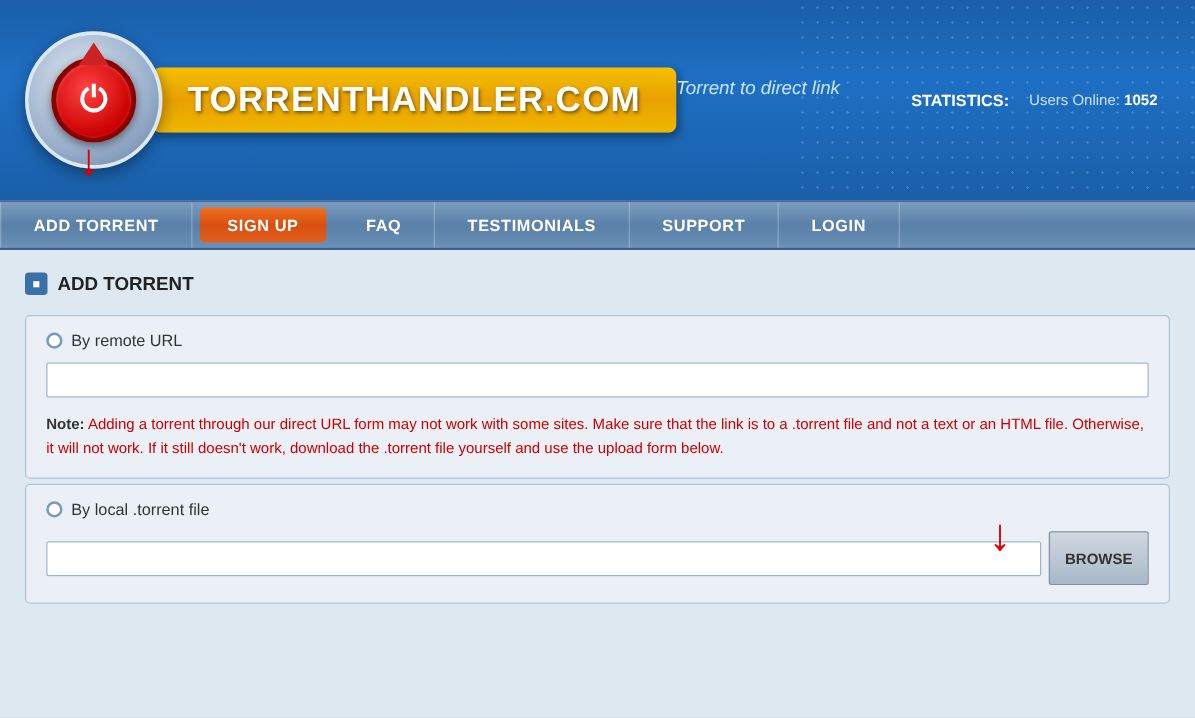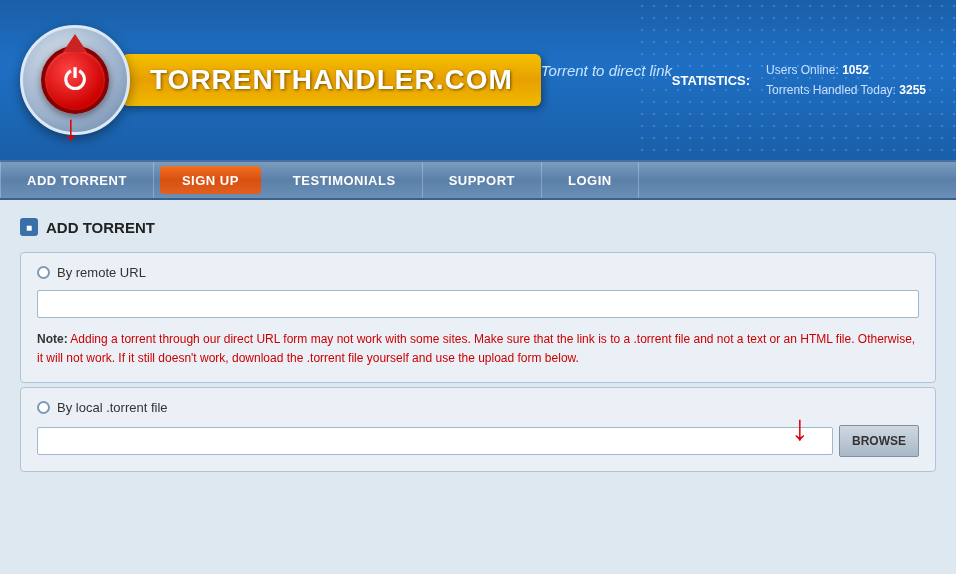--- a/index.html
+++ b/index.html
@@ -273,21 +273,21 @@
     .browse-btn {
       background: linear-gradient(180deg, #d0d8e0, #a8b8c8);
       border: 1px solid #8090a0;
       color: #333;
       font-size: 12px;
       font-weight: bold;
       padding: 4px 12px;
       cursor: pointer;
       border-radius: 2px;
       white-space: nowrap;
-      height: 32px;
+      height: 43px;
     }
 
     
     .arrow-container {
       position: relative;
     }
     .red-arrow-right {
       position: absolute;
       right: 110px;
       top: -18px;
@@ -318,30 +318,28 @@
   </div>
 
   <div class="red-arrow">↓</div>
 
   <div class="stats-area">
     <span class="stats-label">STATISTICS:</span>
     <div class="stats-values">
       <div>
         <span>Users Online: </span><strong>1052</strong>
       </div>
-      <div>
-        <span>Torrents Handled Today: </span><strong>3255</strong>
-      </div>
     </div>
   </div>
 </div>
 
 <nav class="nav">
   <div class="nav-item">ADD TORRENT</div>
   <div class="nav-item signup">SIGN UP</div>
+  <div class="nav-item">FAQ</div>
   <div class="nav-item">TESTIMONIALS</div>
   <div class="nav-item">SUPPORT</div>
   <div class="nav-item">LOGIN</div>
 </nav>
 
 <div class="main">
 
   <div class="section-header">
     <div class="section-icon">■</div>
     <span class="section-title">ADD TORRENT</span>

